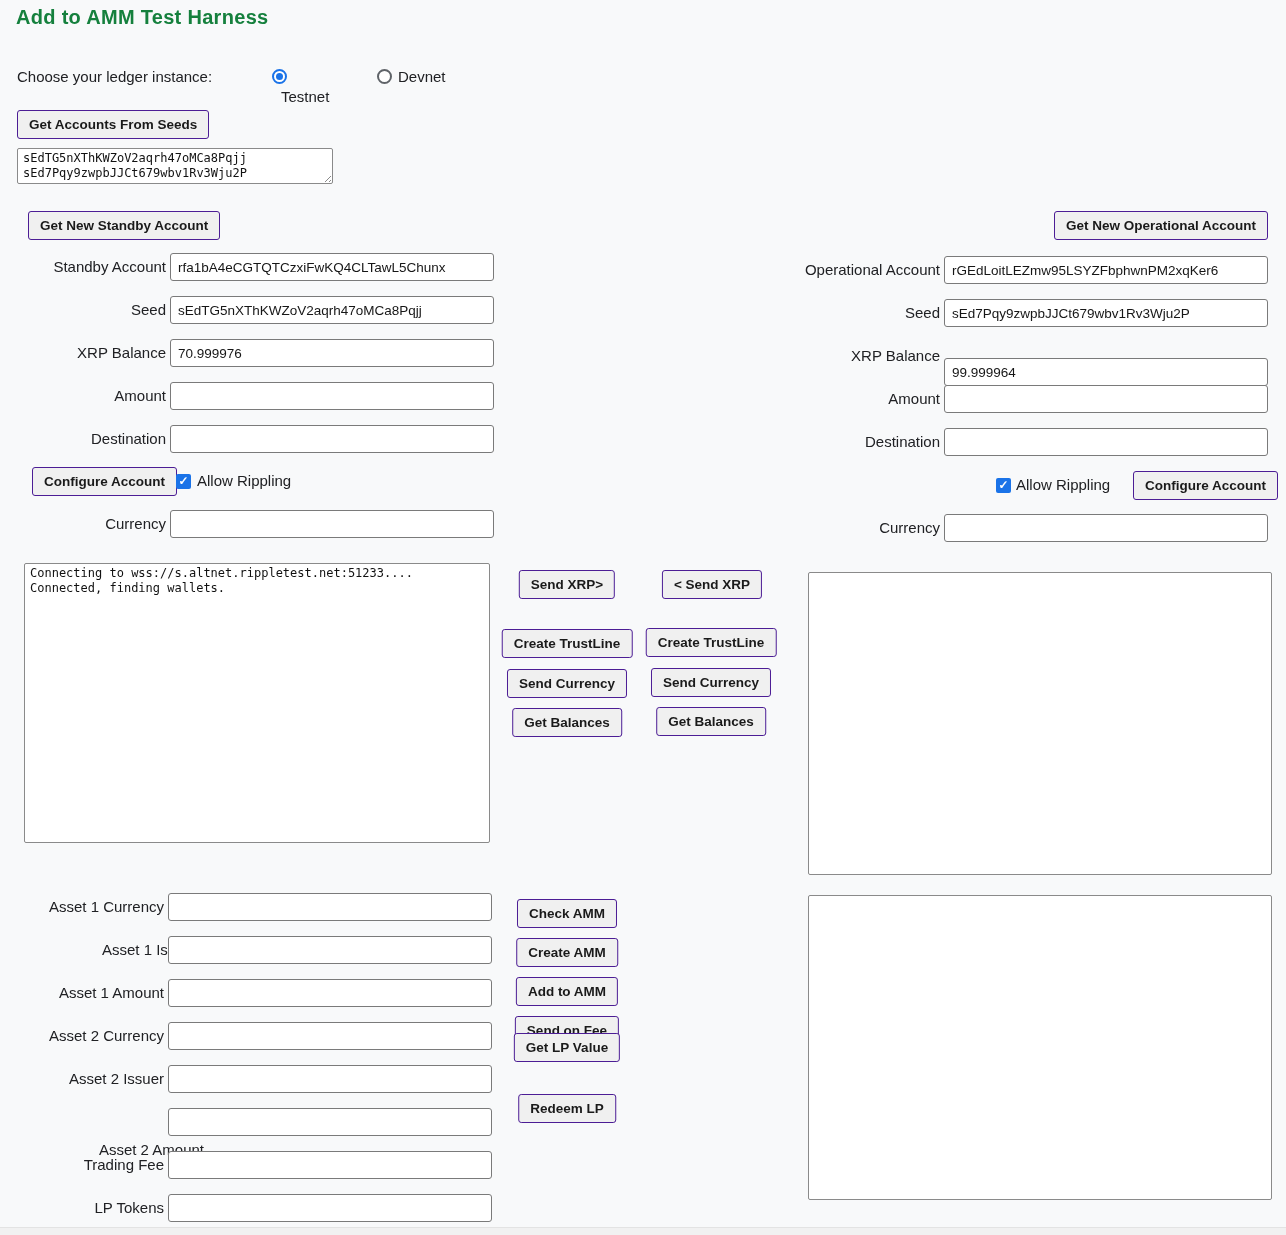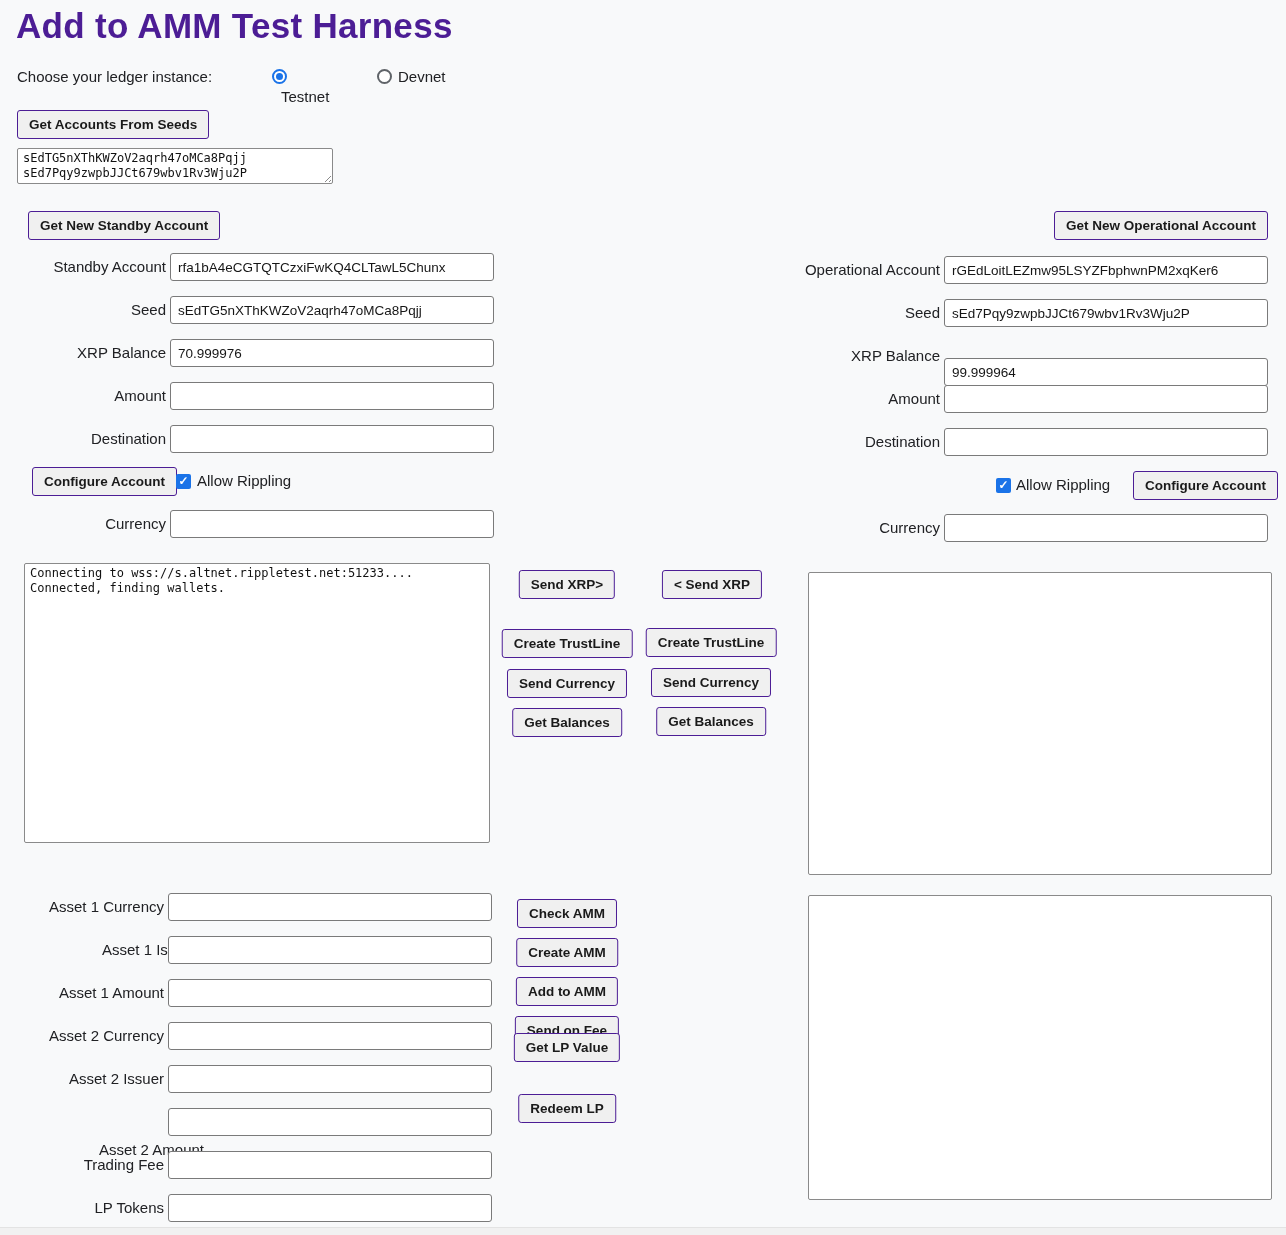--- a/index.html
+++ b/index.html
@@ -3,21 +3,21 @@
 <meta charset="utf-8">
 <style>
   * { margin:0; padding:0; }
   html,body { background:#f8f9fa; }
   .page {
     position:relative; width:1286px; height:1235px;
     font-family:"Liberation Sans", sans-serif; overflow:hidden; background:#f8f9fa;
   }
   .title {
     position:absolute; left:16px; top:6px;
-    font-size:35px; font-weight:700; color:#4c1d95; letter-spacing:.3px;
+    font-size:20px; font-weight:700; color:#15803d; letter-spacing:.3px;
   }
   .text15 { position:absolute; font-size:15px; color:#202124; white-space:nowrap; }
   .lbl {
     position:absolute; font-size:15px; color:#202124; height:28px; line-height:28px;
     text-align:right; white-space:nowrap;
   }
   .input {
     position:absolute; width:324px; height:28px; box-sizing:border-box;
     border:1px solid #7a7a7a; border-radius:3px; background:#fff;
     font-family:"Liberation Sans", sans-serif; font-size:13.5px; color:#161616; padding:0 7px;

